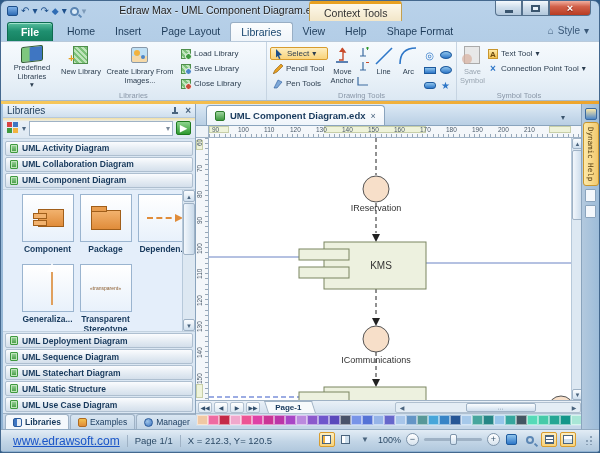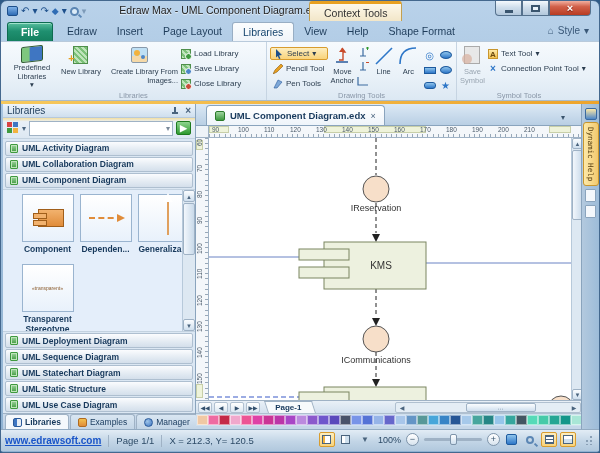--- a/index.html
+++ b/index.html
@@ -156,21 +156,21 @@
   
   .right-strip { position:absolute; right:0; top:103px; width:18px; height:325px; background:linear-gradient(90deg,#b3c9de,#9dbcd9); border-left:1px solid #8aa4bd; }
   .rs-ico { width:12px; height:12px; margin:4px auto 2px auto; background:linear-gradient(#fde9a8,#4d87c9); border:1px solid #3a6aa0; border-radius:2px; }
   .dh-tab { width:16px; margin:2px auto; height:64px; background:linear-gradient(90deg,#fde9a8,#f2c96e); border:1px solid #c8962e; border-radius:3px; display:flex; align-items:center; justify-content:center; }
   .dh-tab span { writing-mode:vertical-rl; font-size:7.5px; color:#5a4010; font-family:"DejaVu Sans Mono", monospace; }
   .rs-page { width:11px; height:13px; margin:3px auto; background:#f4f8fc; border:1px solid #8aa4bd; border-radius:1px; }
 
   
   .statusbar { position:absolute; left:0; top:428px; width:100%; height:22px; background:linear-gradient(#e2ecf5,#c2d5e6 55%,#b1c8dd); border-top:1px solid #93abc2; display:flex; align-items:center; font-size:9.5px; color:#2c4a66; }
   .statusbar .sep { width:1px; height:12px; background:#9fb2c5; margin:0 7px; }
-  .link { color:#1a55c8; text-decoration:underline; margin-left:4px; font-weight:bold; font-size:10px; }
+  .link { color:#1a55c8; text-decoration:underline; margin-left:12px; font-weight:normal; font-size:12px; }
   .sb-right { position:absolute; right:6px; top:2px; display:flex; align-items:center; gap:3px; }
   .vbtn { width:16px; height:15px; border:1px solid transparent; border-radius:2px; display:flex; align-items:center; justify-content:center; }
   .vbtn.on { background:linear-gradient(#fdeec0,#f9d37a); border-color:#d89c2e; }
   .vico1 { width:9px; height:9px; border:1px solid #4a647e; background:linear-gradient(90deg,#f2b23e 30%,#fff 30%); }
   .vico2 { width:9px; height:9px; border:1px solid #4a647e; background:linear-gradient(90deg,#fff 45%,#cfe0ee 45%); }
   .vico3 { font-size:8px; color:#4a647e; }
   .zoomlbl { font-size:9px; color:#2c4a66; margin:0 2px; }
   .zbtn { width:13px; height:13px; border-radius:50%; border:1px solid #7e94aa; background:linear-gradient(#fff,#d8e4ef); font-size:9px; line-height:11px; text-align:center; color:#3a556e; }
   .ztrack { width:58px; height:3px; background:#9fb2c5; border-radius:2px; position:relative; margin:0 2px; }
   .zthumb { position:absolute; left:26px; top:-4px; width:7px; height:11px; background:linear-gradient(#fff,#cfdfee); border:1px solid #7e94aa; border-radius:2px; }
@@ -214,21 +214,21 @@
       <div class="wbtn close">
           <span>×</span>
         </div>
     </div>
   </div>
 
   <div class="tabrow">
 
       <div class="rtab file">File</div>
 
-      <div class="rtab">Edraw</div>
+      <div class="rtab">Home</div>
 
       <div class="rtab">Insert</div>
 
       <div class="rtab">Page Layout</div>
 
       <div class="rtab active">Libraries</div>
 
       <div class="rtab">View</div>
 
       <div class="rtab">Help</div>
@@ -249,21 +249,21 @@
           </span>
         <span>Predefined Libraries</span>
         <span>▾</span>
       </div>
       <div class="bigbtn" style="width:42px;">
         <span class="bico">
             <i class="newlib-ico"></i>
           </span>
         <span>New Library</span>
       </div>
-      <div class="bigbtn" style="width:76px;text-align:right;">
+      <div class="bigbtn" style="width:76px;">
         <span class="bico">
             <i class="img-ico"></i>
           </span>
         <span>Create Library From Images...</span>
       </div>
       <div class="smallcol">
         <div class="sbtn">
             <span class="sico loadlib-sico g"></span>
             <span>Load Library</span>
           </div>
@@ -416,20 +416,26 @@
           <span>UML Component Diagram</span>
         </div>
       </div>
     <div class="shape-area">
       <div class="shape-grid">
         <div class="scell">
           <div class="sbox">
               <span class="comp-mini"></span>
             </div>
           <div class="slabel">Component</div>
+        </div>
+        <div class="scell">
+          <div class="sbox">
+              <span class="pkg-mini"></span>
+            </div>
+          <div class="slabel">Package</div>
         </div>
         <div class="scell">
           <div class="sbox">
               <span class="dep-mini"></span>
             </div>
           <div class="slabel">Dependen...</div>
         </div>
         <div class="scell">
           <div class="sbox">
               <span class="gen-mini"></span>

